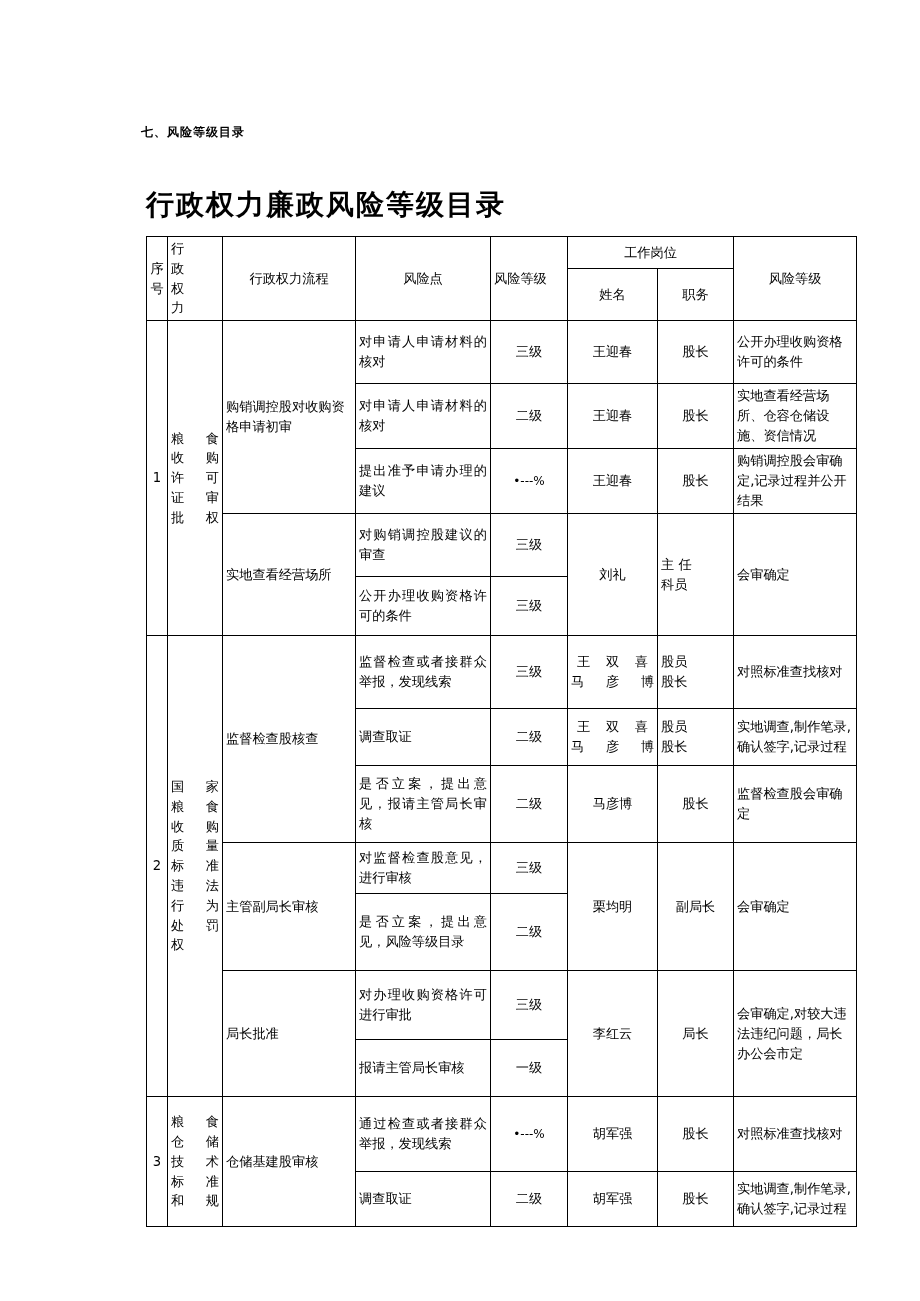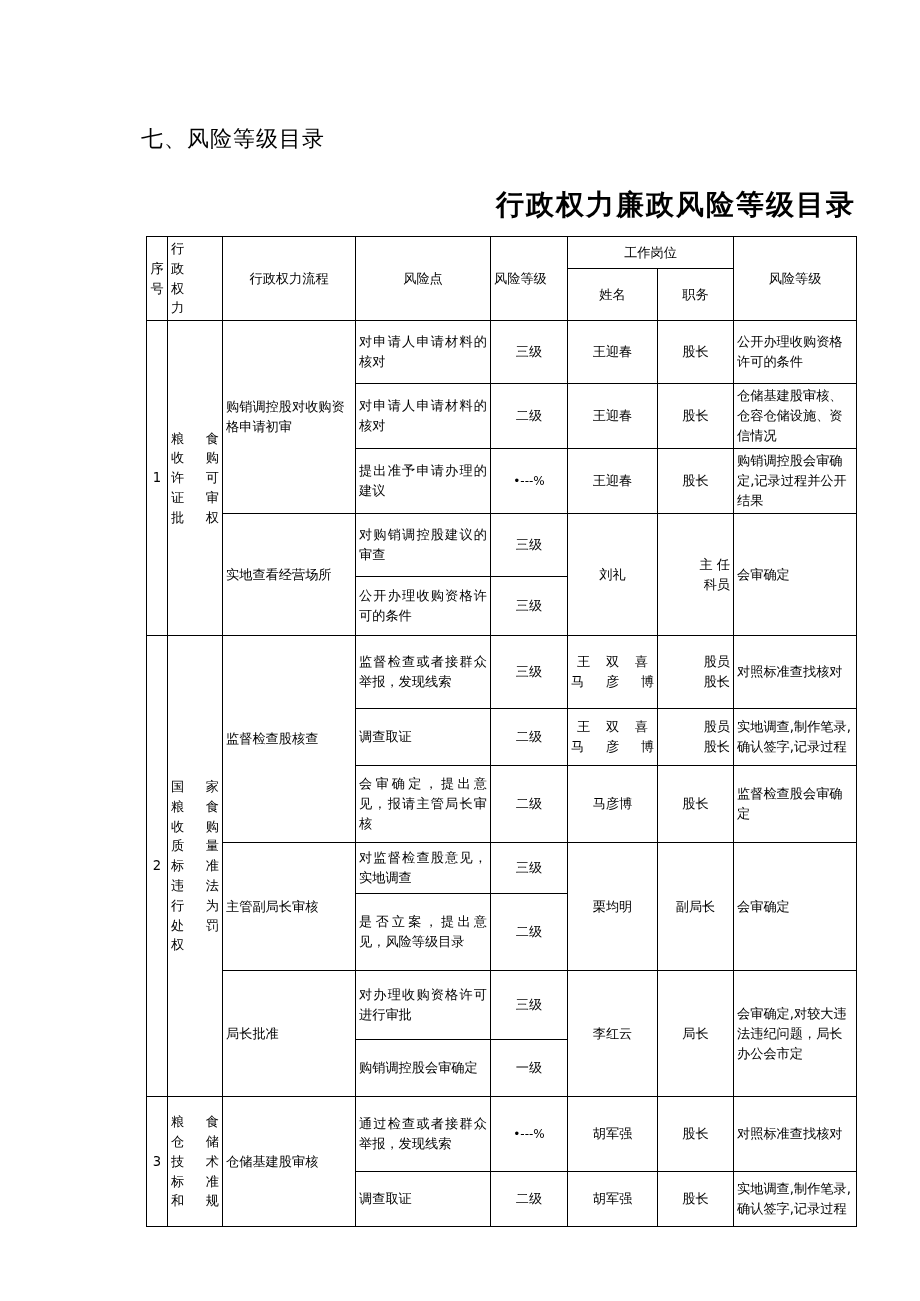--- a/index.html
+++ b/index.html
@@ -7,26 +7,27 @@
     width:920px; height:1301px;
     background:#ffffff;
     font-family:"DejaVu Serif","Liberation Serif",serif;
     color:#000;
     overflow:hidden;
   }
   .page { position:relative; width:920px; height:1301px; }
 
   .section-heading {
     position:absolute; left:141px; top:124px;
-    font-size:22px; letter-spacing:1px;
+    font-size:12px; letter-spacing:1px;
     font-family:"DejaVu Serif","Liberation Serif",serif;
+    font-weight:bold;
   }
   .doc-title {
     position:absolute; left:146px; top:186px; width:710px;
-    text-align:right;
+    text-align:left;
     font-size:28px; font-weight:bold;
     letter-spacing:2px;
     font-family:"DejaVu Serif","Liberation Serif",serif;
   }
 
   table.risk-table {
     position:absolute; left:146px; top:236px;
     width:710px;
     border-collapse:collapse;
     table-layout:fixed;
@@ -52,21 +53,21 @@
   .c-measure  { width:123px; text-align:left;   padding-left:5px; }
 
   .hd { text-align:center; }
   .hd-level { text-align:right; padding-left:3px; text-align-last:left; }
 
   .vert-power {
     text-align:justify;
     text-align-last:justify;
   }
   .vert-power span { display:block; }
-  .two-line span { display:block; text-align:right; }
+  .two-line span { display:block; text-align:left; }
   .level-odd { font-size:12px; letter-spacing:0px; white-space:nowrap; }
   .name-just { text-align:justify; text-align-last:justify; padding:0 6px; }
 </style>
 </head>
 <body>
 
 <div class="page">
 
   <div class="section-heading">七、风险等级目录</div>
 
@@ -119,21 +120,21 @@
         <td class="hd">三级</td>
         <td class="hd">王迎春</td>
         <td class="hd">股长</td>
         <td>公开办理收购资格许可的条件</td>
       </tr>
       <tr>
         <td class="c-risk" style="height:60px">对申请人申请材料的核对</td>
         <td class="hd">二级</td>
         <td class="hd">王迎春</td>
         <td class="hd">股长</td>
-        <td>仓储基建股审核、仓容仓储设施、资信情况</td>
+        <td>实地查看经营场所、仓容仓储设施、资信情况</td>
       </tr>
       <tr>
         <td class="c-risk" style="height:60px">提出准予申请办理的建议</td>
         <td class="hd level-odd">•---%</td>
         <td class="hd">王迎春</td>
         <td class="hd">股长</td>
         <td>购销调控股会审确定,记录过程并公开结果</td>
       </tr>
       <tr>
         <td rowspan="2">实地查看经营场所</td>
@@ -184,48 +185,48 @@
           <span class="name-just">王 双 喜</span>
           <span>马彦博</span>
         </td>
         <td class="hd two-line">
           <span>股员</span>
           <span>股长</span>
         </td>
         <td>实地调查,制作笔录,确认签字,记录过程</td>
       </tr>
       <tr>
-        <td class="c-risk" style="height:72px">会审确定，提出意见，报请主管局长审核</td>
+        <td class="c-risk" style="height:72px">是否立案，提出意见，报请主管局长审核</td>
         <td class="hd">二级</td>
         <td class="hd">马彦博</td>
         <td class="hd">股长</td>
         <td>监督检查股会审确定</td>
       </tr>
       <tr>
         <td rowspan="2">主管副局长审核</td>
-        <td class="c-risk" style="height:46px">对监督检查股意见，实地调查</td>
+        <td class="c-risk" style="height:46px">对监督检查股意见，进行审核</td>
         <td class="hd">三级</td>
         <td class="hd" rowspan="2">栗均明</td>
         <td class="hd" rowspan="2">副局长</td>
         <td rowspan="2">会审确定</td>
       </tr>
       <tr>
         <td class="c-risk" style="height:72px">是否立案，提出意见，风险等级目录</td>
         <td class="hd">二级</td>
       </tr>
       <tr>
         <td rowspan="2">局长批准</td>
         <td class="c-risk" style="height:64px">对办理收购资格许可进行审批</td>
         <td class="hd">三级</td>
         <td class="hd" rowspan="2">李红云</td>
         <td class="hd" rowspan="2">局长</td>
         <td rowspan="2">会审确定,对较大违法违纪问题，局长办公会市定</td>
       </tr>
       <tr>
-        <td class="c-risk" style="height:52px">购销调控股会审确定</td>
+        <td class="c-risk" style="height:52px">报请主管局长审核</td>
         <td class="hd">一级</td>
       </tr>
 
       <tr>
         <td class="hd" rowspan="2">3</td>
         <td class="vert-power" rowspan="2">
           <span>粮 食</span>
           <span>仓 储</span>
           <span>技 术</span>
           <span>标 准</span>

